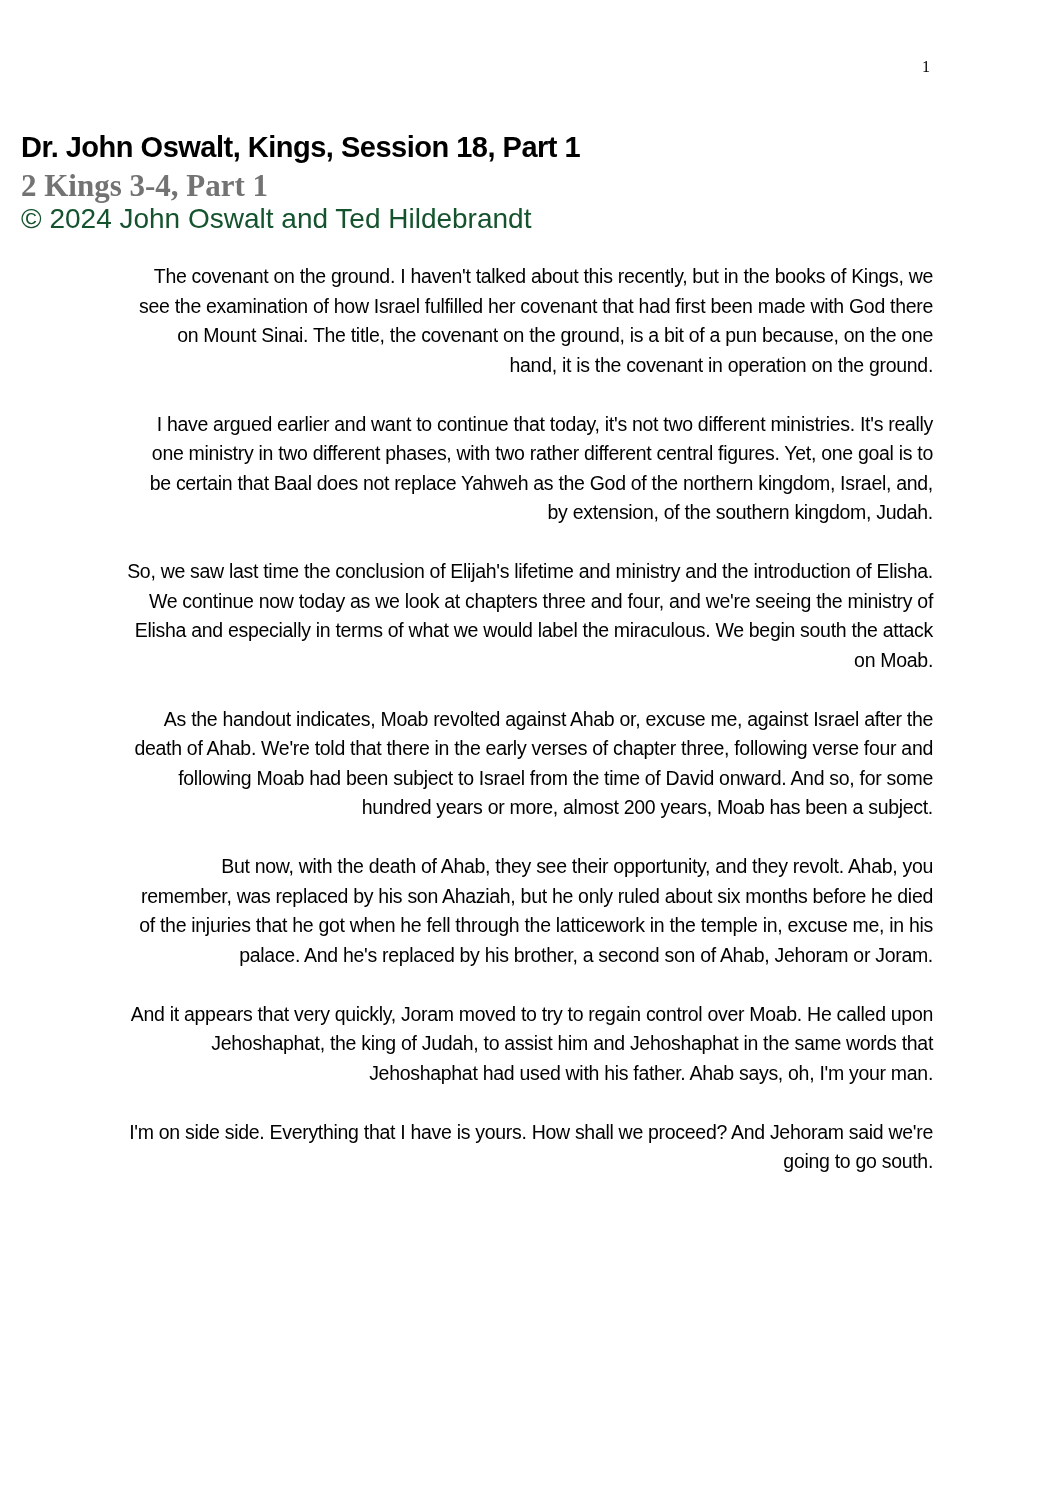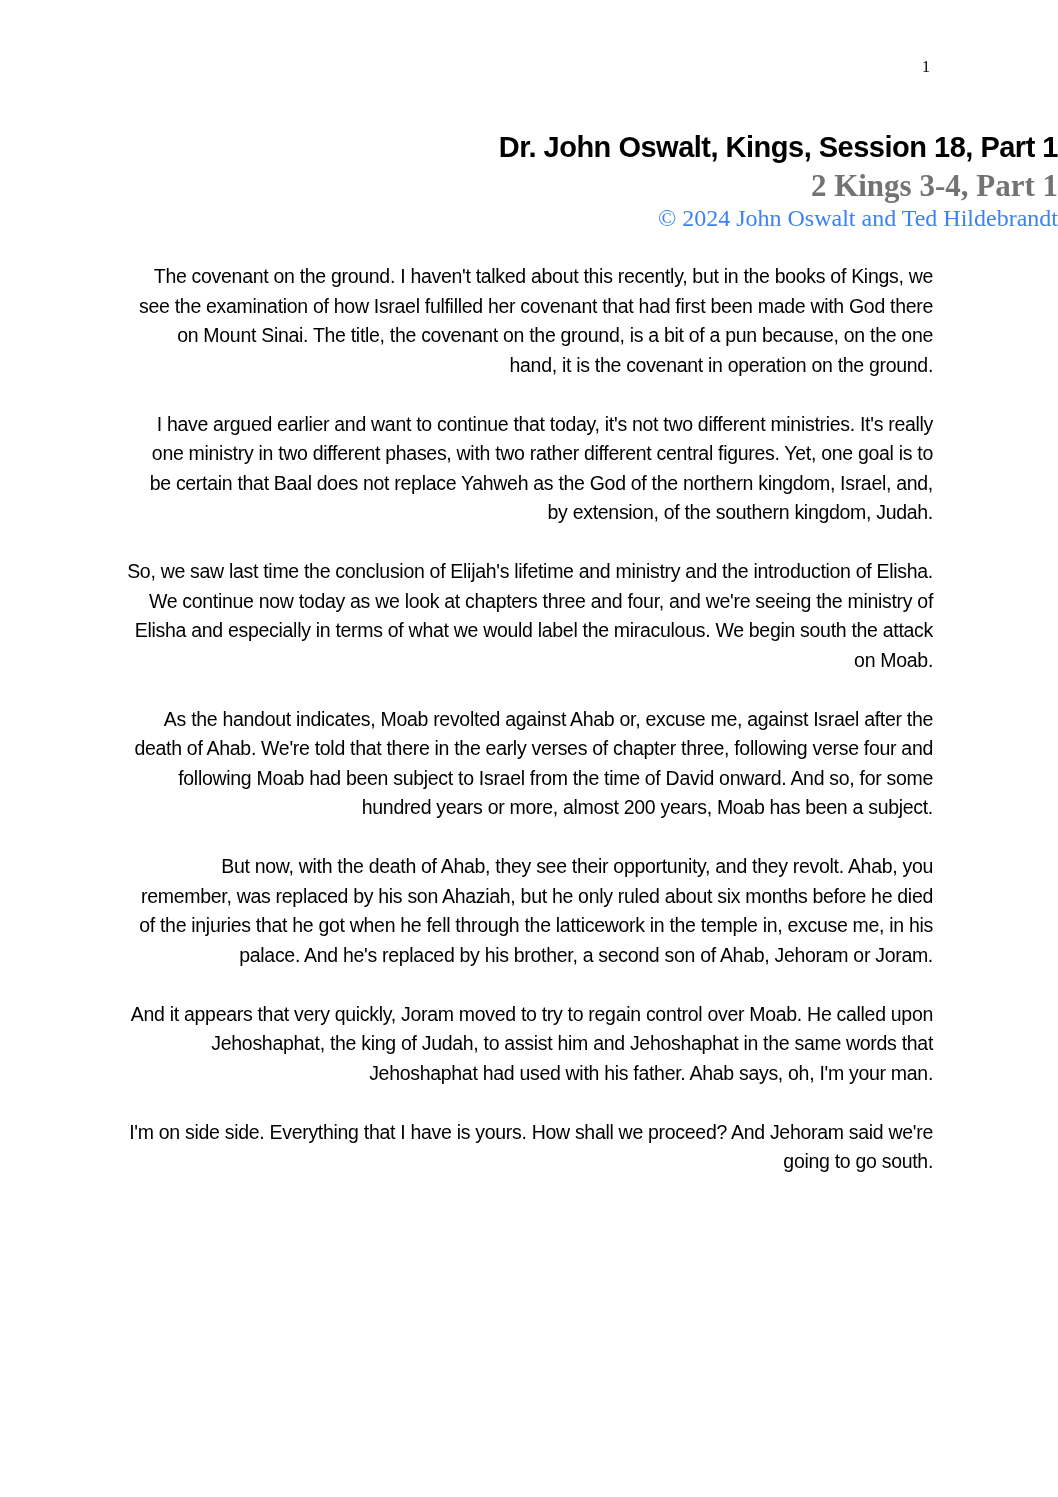--- a/index.html
+++ b/index.html
@@ -19,43 +19,43 @@
   .page-number {
     position: absolute;
     top: 58px;
     right: 128px;
     font-family: "Liberation Serif", serif;
     font-size: 16px;
     color: #000000;
   }
   .header {
     padding-top: 128px;
-    text-align: right;
+    text-align: left;
     padding-left: 21px;
   }
   .title-main {
     font-family: "Liberation Sans", sans-serif;
     font-weight: bold;
     font-size: 29px;
     line-height: 38px;
     letter-spacing: -0.5px;
     color: #000000;
   }
   .title-sub {
     font-family: "Liberation Serif", serif;
     font-weight: bold;
     font-size: 31px;
     line-height: 40px;
     color: #737373;
   }
   .copyright {
-    font-family: Liberation Serif, serif;
-    font-size: 24px;
+    font-family: Liberation Sans, sans-serif;
+    font-size: 28px;
     line-height: 25px;
-    color: #3b82f6;
+    color: #14532d;
   }
   .body-text {
     padding: 31px 125px 0 127px;
     font-family: "Liberation Sans", sans-serif;
     font-size: 19.5px;
     line-height: 29.5px;
     letter-spacing: -0.3px;
     text-align: right;
     color: #000000;
   }

